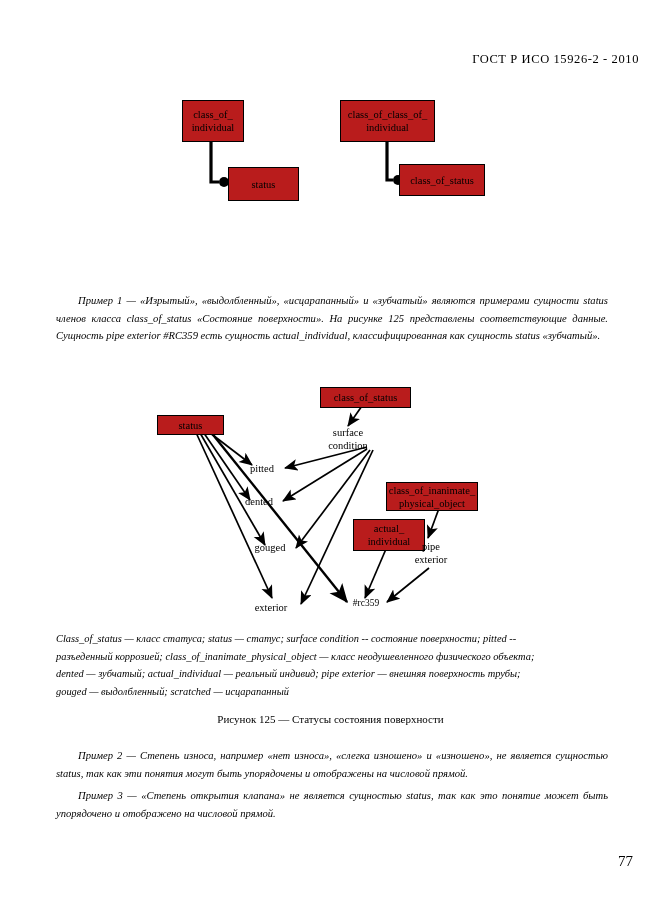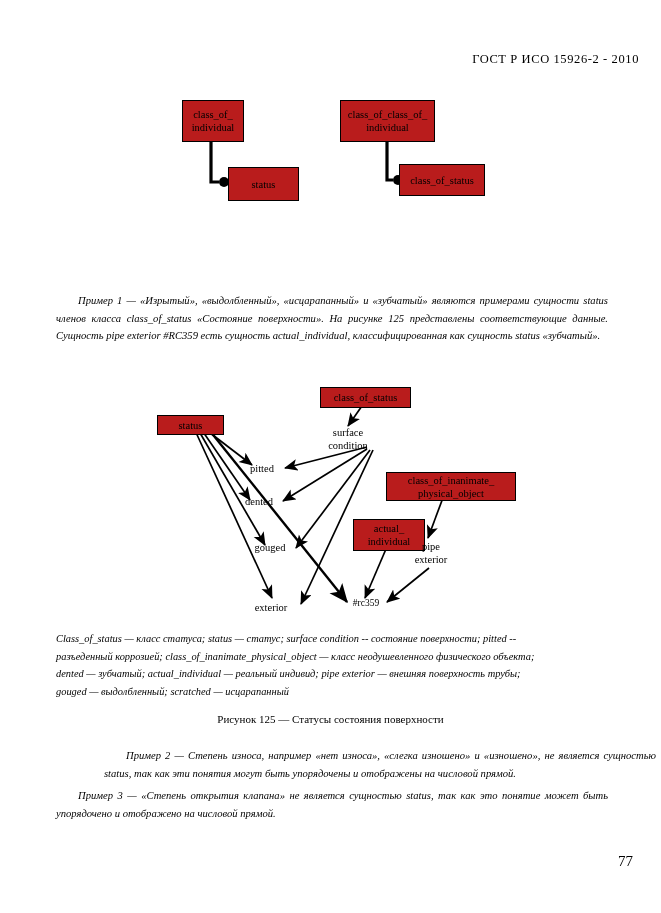--- a/index.html
+++ b/index.html
@@ -211,21 +211,21 @@
     </div>
 
     <div class="plain" style="left:245px;top:159px;width:50px;height:16px;">
       <span style="white-space:pre-line;">gouged</span>
     </div>
 
     <div class="plain" style="left:241px;top:219px;width:60px;height:16px;">
       <span style="white-space:pre-line;">exterior</span>
     </div>
 
-    <div class="node" style="left:386px;top:90px;width:130px;height:29px;">
+    <div class="node" style="left:386px;top:100px;width:92px;height:29px;">
       <span style="white-space:pre-line;">class_of_inanimate_
 physical_object</span>
     </div>
 
     <div class="node" style="left:353px;top:137px;width:72px;height:32px;">
       <span style="white-space:pre-line;">actual_
 individual</span>
     </div>
 
     <div class="plain" style="left:405px;top:158px;width:52px;height:28px;">
@@ -240,21 +240,21 @@
 
   <div class="legend" style="top:630px;">
     <div>Class_of_status — класс статуса; status — статус; surface condition -- состояние поверхности; pitted --</div>
     <div>разъеденный коррозией; class_of_inanimate_physical_object — класс неодушевленного физического объекта;</div>
     <div>dented — зубчатый; actual_individual — реальный индивид; pipe exterior — внешняя поверхность трубы;</div>
     <div>gouged — выдолбленный; scratched — исцарапанный</div>
   </div>
 
   <div class="figcap" style="top:713px;">Рисунок 125 — Статусы состояния поверхности</div>
 
-  <div class="para bold" style="top:747px;margin-left:48px;">
+  <div class="para bold" style="top:747px;">
     <span class="ind"></span><span>Пример 2 — Степень износа, например «нет износа», «слегка изношено» и «изношено», не является сущностью</span>
     <span>status, так как эти понятия могут быть упорядочены и отображены на числовой прямой.</span>
   </div>
 
   <div class="para bold" style="top:787px;">
     <span class="ind"></span><span>Пример 3 — «Степень открытия клапана» не является сущностью status, так как это понятие может быть</span>
     <span>упорядочено и отображено на числовой прямой.</span>
   </div>
 
   <div class="page-number">77</div>

